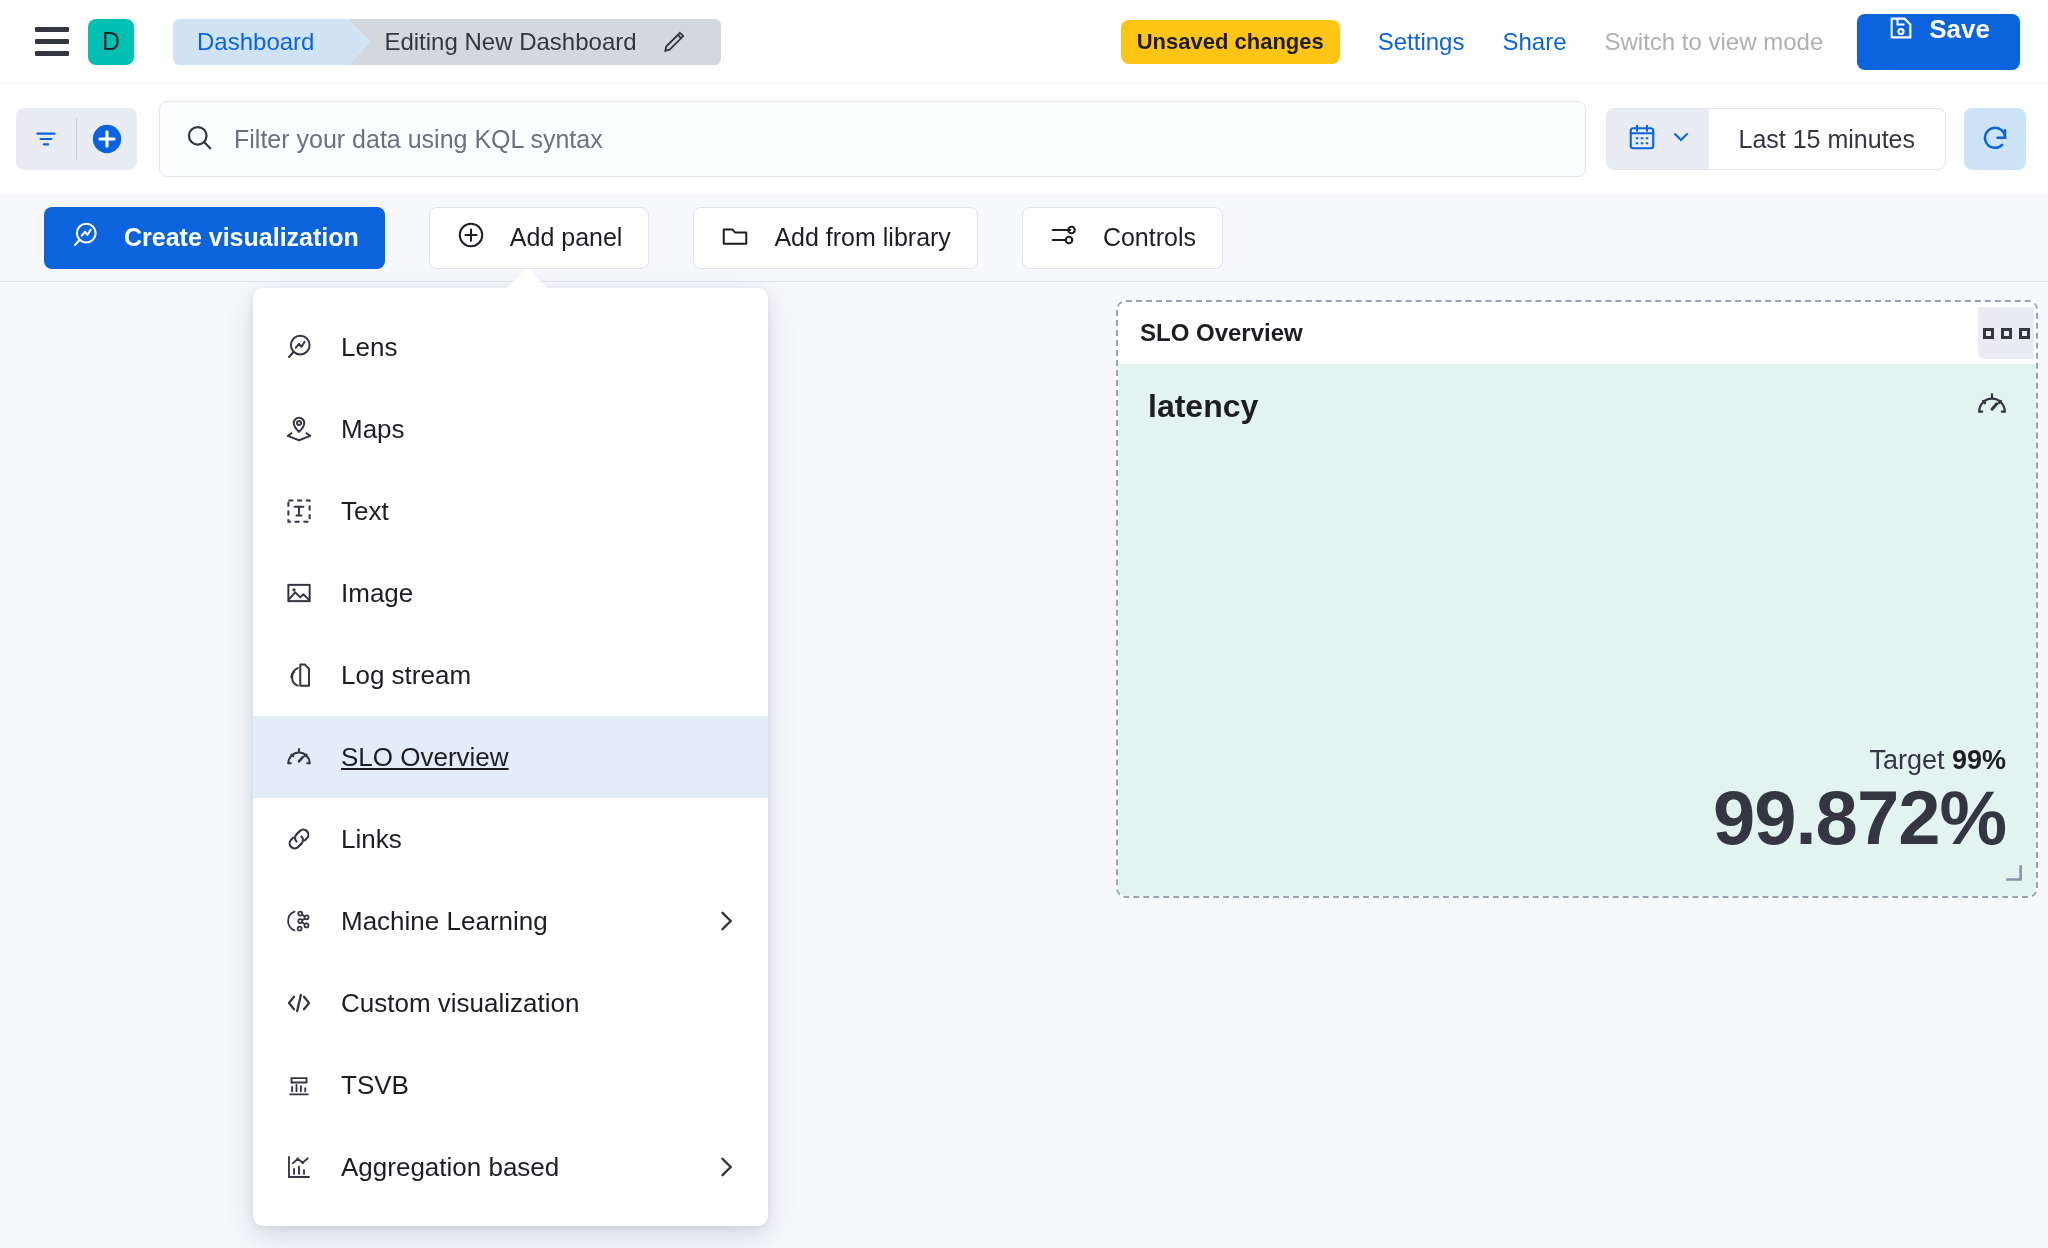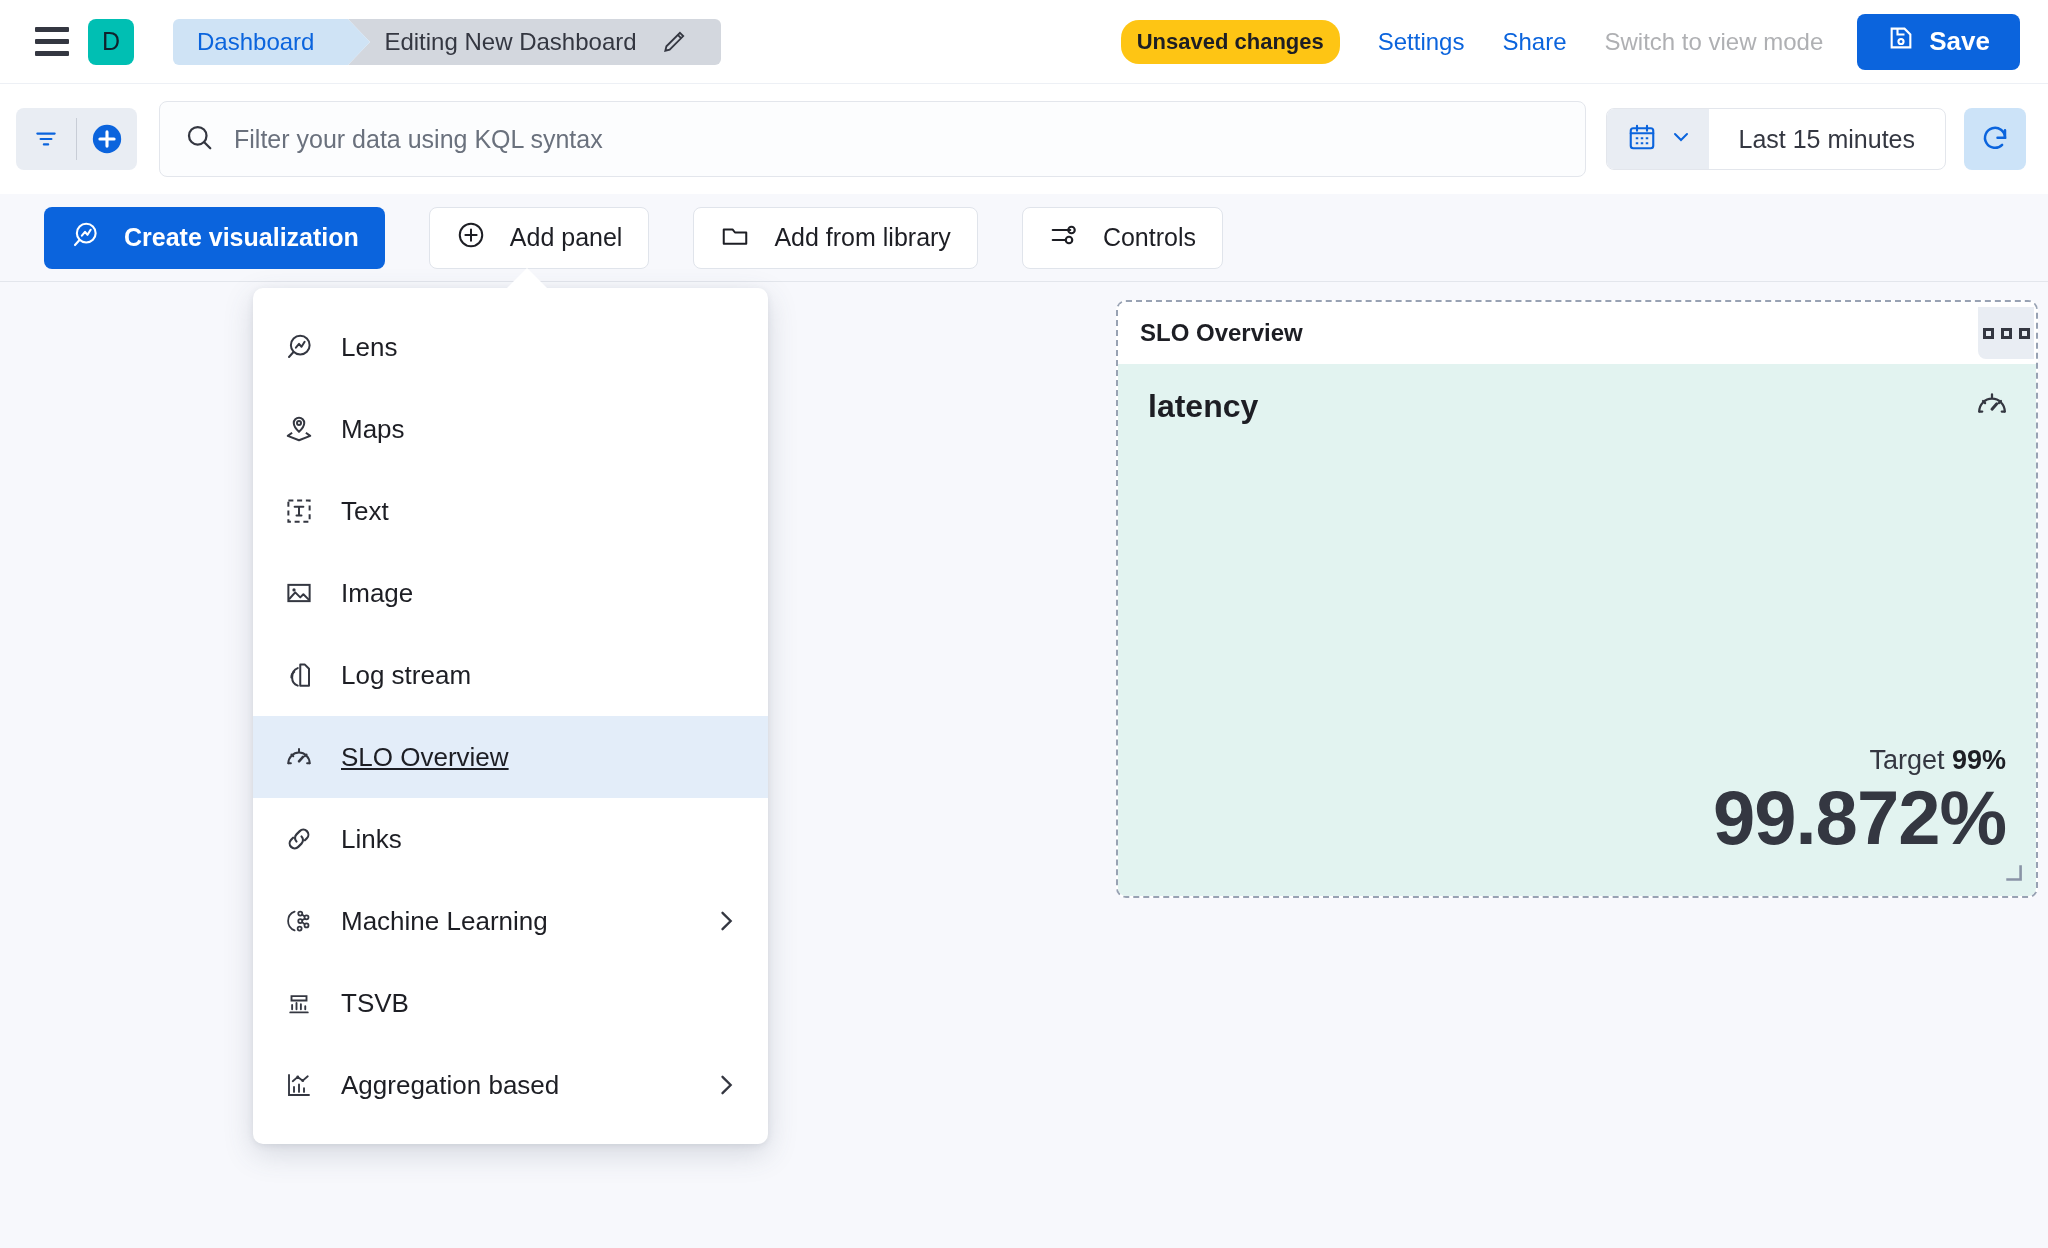--- a/index.html
+++ b/index.html
@@ -49,31 +49,31 @@
     content:""; position:absolute; left:0px; top:0;
     border-top: 23px solid transparent; border-bottom: 23px solid transparent;
     border-left: 22px solid #FFFFFF; z-index: 2;
   }
   .pencil-icon { margin-left: 12px; display: inline-flex; }
 
   .header-spacer { flex: 1; }
 
   .unsaved-badge {
     background: #FEC514; color: #1D1E24; font-size: 22px; font-weight: 700;
-    padding: 9px 16px; border-radius: 18px; white-space: nowrap; cursor: pointer;
+    padding: 9px 16px; border-radius: 8px; white-space: nowrap; cursor: pointer;
   }
   .hdr-link {
     font-size: 24px; color: #0B64DD; margin-left: 38px; white-space: nowrap; cursor: pointer;
   }
   .hdr-link.disabled { color: #AFB0B3; cursor: default; }
   .save-btn {
     margin-left: 34px; margin-right: 28px;
     background: #0B64DD; color: #fff; border: none; border-radius: 8px;
     height: 56px; padding: 0 30px; font-size: 26px; font-weight: 700;
-    display: flex; align-items: center; gap: 14px; cursor: pointer;
+    display: flex; gap: 14px; cursor: pointer;
     font-family: "Liberation Sans", sans-serif;
   }
 
   
   .querybar {
     position: absolute; top: 84px; left: 0; width: 2048px; height: 110px;
     background: #FFFFFF; display: flex; align-items: center;
   }
   .filter-group {
     margin-left: 16px; display: flex; height: 62px;
@@ -416,20 +416,28 @@
       </svg>
     </span>
     <span class="mi-label">Machine Learning</span>
     <span class="mi-chevron">
       <svg width="28" height="28" viewBox="0 0 24 24" fill="none" stroke="#343741" stroke-width="2" stroke-linecap="round">
         <path d="M9 5l7 7-7 7"></path>
       </svg>
     </span>
   </div>
 
+  <div class="menu-item">
+    <span class="mi-icon">
+      <svg width="30" height="30" viewBox="0 0 24 24" fill="none" stroke="#343741" stroke-width="1.8" stroke-linecap="round" stroke-linejoin="round">
+        <path d="M8 7l-4 5 4 5M16 7l4 5-4 5M13.5 5.5l-3 13"></path>
+      </svg>
+    </span>
+    <span class="mi-label">Custom visualization</span>
+  </div>
 
   <div class="menu-item">
     <span class="mi-icon">
       <svg width="30" height="30" viewBox="0 0 24 24" fill="none" stroke="#343741" stroke-width="1.5">
         <path d="M6 6.5h12v3.5H6z"></path>
         <path d="M5 19.5h14" stroke-linecap="round"></path>
         <path d="M6.5 17v-3.5M10 17v-5M13.5 17v-4M17 17v-2.5" stroke-linecap="round"></path>
       </svg>
     </span>
     <span class="mi-label">TSVB</span>

